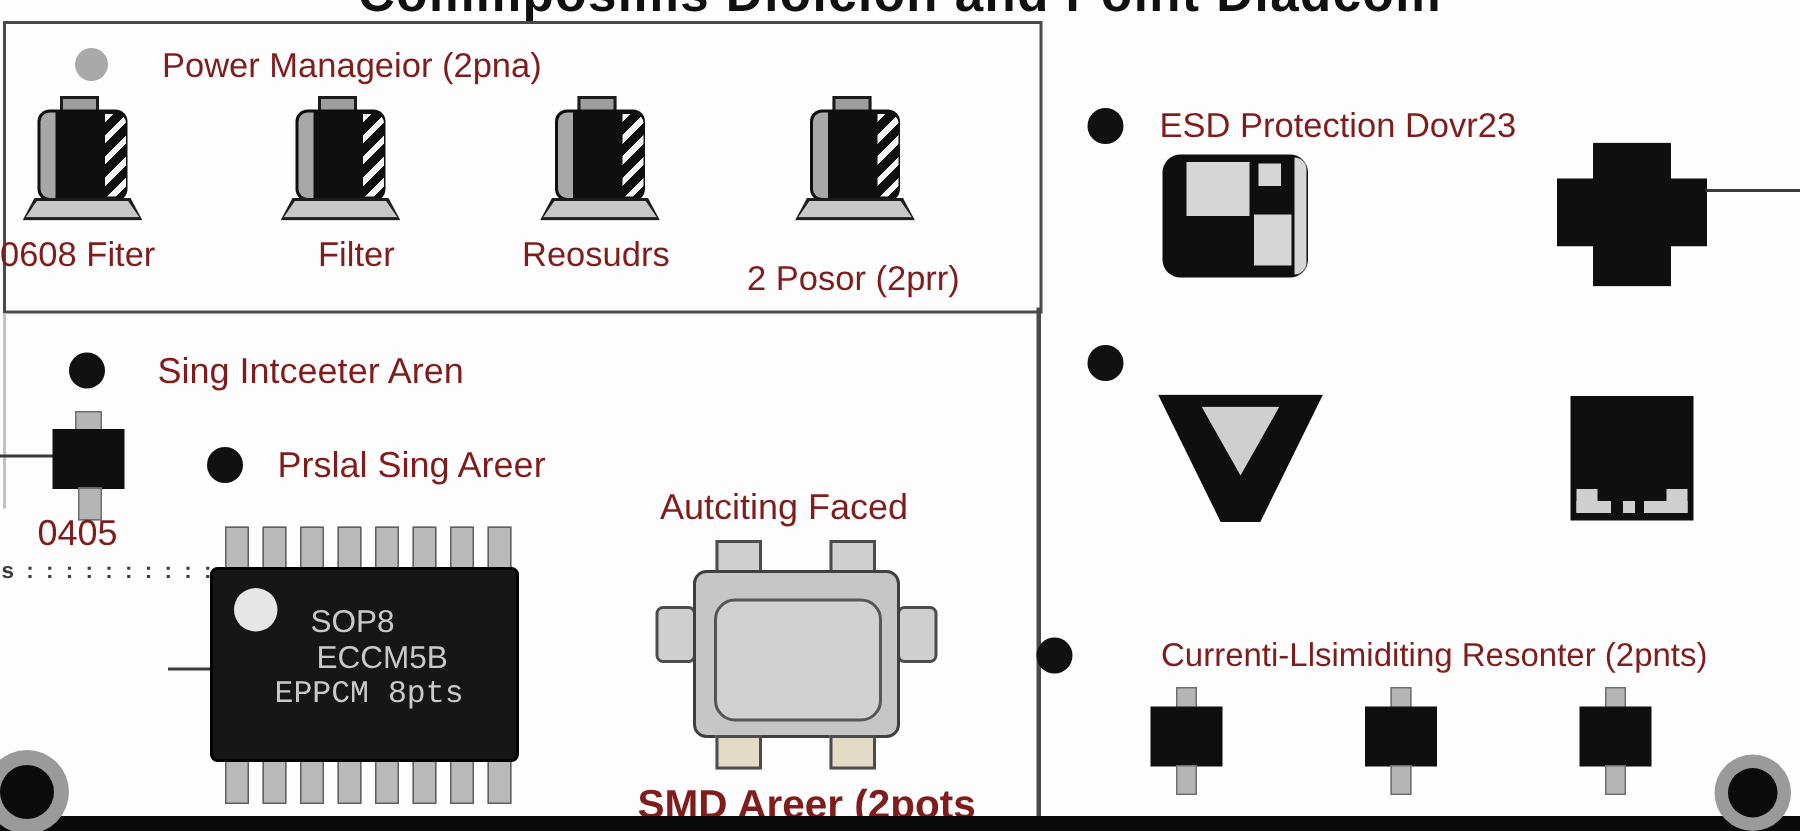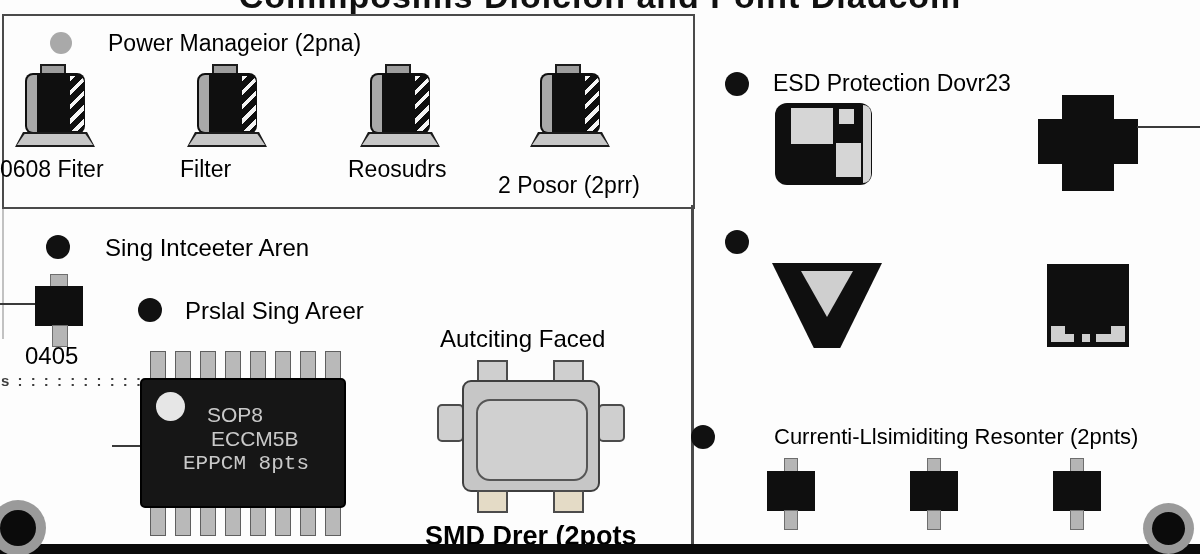--- a/index.html
+++ b/index.html
@@ -14,21 +14,21 @@
   }
   
   .power-box{position:absolute;left:2px;top:14px;width:689px;height:191px;border:2px solid #4a4a4a;background:transparent;}
   .v-divider{position:absolute;left:691px;top:205px;width:3px;height:340px;background:#4a4a4a;}
   .left-edge{position:absolute;left:2px;top:209px;width:2px;height:130px;background:#c2c2c2;}
   .bottom-bar{position:absolute;left:0;top:544px;width:1200px;height:10px;background:#0a0a0a;z-index:4;}
   
   .dot{position:absolute;width:24px;height:24px;border-radius:50%;background:#111;}
   .dot.gray{background:#a9a9a9;width:22px;height:22px;}
   
-  .lbl{position:absolute;font-size:23px;color:#000000;white-space:nowrap;}
+  .lbl{position:absolute;font-size:23px;color:#7f1d1d;white-space:nowrap;}
   .lbl.big{font-size:24px;}
   .lbl.small{font-size:22px;}
   
   .bead{position:absolute;top:64px;width:86px;height:84px;}
   .bead-tab{position:absolute;left:28px;top:0;width:26px;height:13px;background:#9e9e9e;border:2px solid #1c1c1c;box-sizing:border-box;}
   .bead-body{position:absolute;left:13px;top:9px;width:60px;height:61px;background:#0f0f0f;border-radius:8px;}
   .bead-body::before{content:"";position:absolute;left:2px;top:2px;bottom:2px;width:10px;background:#a8a8a8;border-radius:6px 0 0 6px;}
   .bead-body::after{content:"";position:absolute;right:1px;top:3px;bottom:3px;width:14px;
      background:repeating-linear-gradient(135deg,#f5f5f5 0 4px,#0f0f0f 4px 10px);border-radius:0 6px 6px 0;}
   .bead-base{position:absolute;left:3px;top:68px;width:80px;height:15px;background:#1c1c1c;
@@ -111,21 +111,21 @@
   </div>
   <div class="bead" style="left:527px;">
     <div class="bead-tab"></div>
     <div class="bead-body"></div>
     <div class="bead-base">
         <div class="bead-base-in"></div>
       </div>
   </div>
 
   <div class="lbl" style="left:0px;top:156px;">0608 Fiter</div>
-  <div class="lbl" style="left:180px;top:156px;text-align:right;">Filter</div>
+  <div class="lbl" style="left:212px;top:156px;text-align:right;">Filter</div>
   <div class="lbl" style="left:348px;top:156px;">Reosudrs</div>
   <div class="lbl" style="left:498px;top:172px;">2 Posor (2prr)</div>
 
   <div class="dot" style="left:46px;top:235px;"></div>
   <div class="lbl big" style="left:105px;top:234px;">Sing Intceeter Aren</div>
 
   <div class="dot" style="left:138px;top:298px;"></div>
   <div class="lbl big" style="left:185px;top:297px;">Prslal Sing Areer</div>
 
   <div class="wire" style="left:0;top:303px;width:37px;"></div>
@@ -160,21 +160,21 @@
 
   <div class="lbl big" style="left:440px;top:325px;">Autciting Faced</div>
   <div class="fuse-tab" style="left:477px;top:360px;width:31px;height:24px;"></div>
   <div class="fuse-tab" style="left:553px;top:360px;width:31px;height:24px;"></div>
   <div class="fuse-tab" style="left:437px;top:404px;width:27px;height:38px;border-radius:5px;"></div>
   <div class="fuse-tab" style="left:598px;top:404px;width:27px;height:38px;border-radius:5px;"></div>
   <div class="fuse-main"></div>
   <div class="fuse-inner"></div>
   <div class="fuse-tab beige" style="left:477px;top:490px;width:31px;height:23px;"></div>
   <div class="fuse-tab beige" style="left:553px;top:490px;width:31px;height:23px;"></div>
-  <div class="lbl" style="left:425px;top:521px;font-size:27px;font-weight:600;">SMD Drer (2pots</div>
+  <div class="lbl" style="left:425px;top:521px;font-size:27px;font-weight:600;">SMD Areer (2pots</div>
 
   <div class="dot" style="left:725px;top:72px;"></div>
   <div class="lbl" style="left:773px;top:70px;">ESD Protection Dovr23</div>
 
   <div class="esd-pkg">
     <div class="p" style="left:16px;top:5px;width:42px;height:36px;"></div>
     <div class="p" style="left:64px;top:6px;width:15px;height:15px;"></div>
     <div class="p" style="left:61px;top:40px;width:25px;height:34px;"></div>
     <div class="p" style="left:88px;top:2px;width:8px;height:78px;border-radius:0 9px 9px 0;"></div>
   </div>

